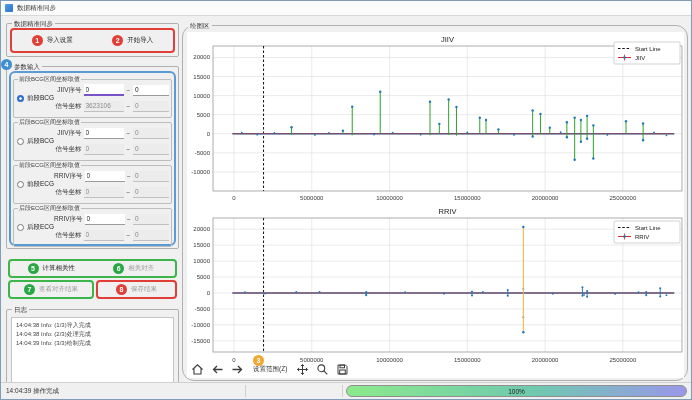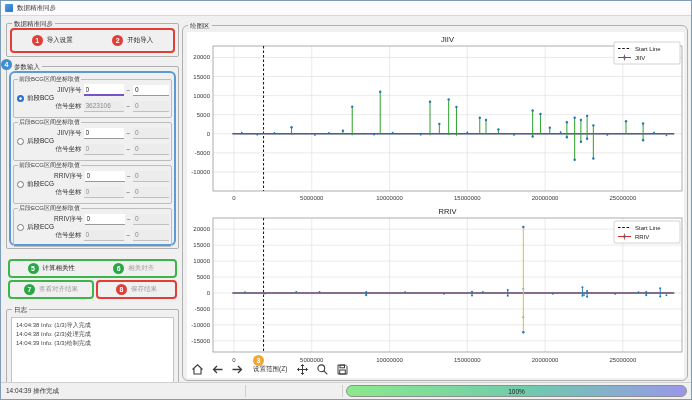--- a/index.html
+++ b/index.html
@@ -51,21 +51,21 @@
   .hl-green-sm{position:absolute;left:2px;top:21px;width:86px;height:19px;border:2px solid #3db54a;
     border-radius:4px;display:flex;box-sizing:border-box;}
   .hl-red-sm{position:absolute;left:90px;top:21px;right:2px;height:19px;border:2px solid #e03e36;
     border-radius:4px;display:flex;box-sizing:border-box;}
   
   .gb-log{margin-top:8px;height:91px;}
   .log-area{position:absolute;inset:7px 4px 4px 4px;background:#fff;border:1px solid #c4c4c4;
     font-size:6px;color:#444;line-height:9px;padding:3px 4px;overflow:hidden;}
   
   .rightcol{position:absolute;left:181px;top:16px;right:3px;bottom:18px;}
-  .gb-plot{margin-top:4px;position:absolute;left:0;right:0;top:4px;bottom:0;border:1px solid #b0b0b0;border-radius:6px;}
+  .gb-plot{margin-top:4px;position:absolute;left:0;right:0;top:4px;bottom:0;border:1px solid #b0b0b0;border-radius:12px;}
   .canvas{position:absolute;left:4px;right:3px;top:6px;bottom:2px;background:#fff;}
   .chart{position:absolute;left:0;}
   #chart1{top:2px;}
   #chart2{top:174px;}
   .mpl-toolbar{position:absolute;left:4px;bottom:1px;height:16px;display:flex;align-items:center;gap:7px;}
   .tool{width:13px;height:13px;display:inline-flex;align-items:center;justify-content:center;}
   .tool svg{display:block;}
   .set-range{position:relative;font-size:6.5px;color:#333;padding:1px 2px;}
   .set-range .badge{position:absolute;left:2px;top:-9px;}
   

